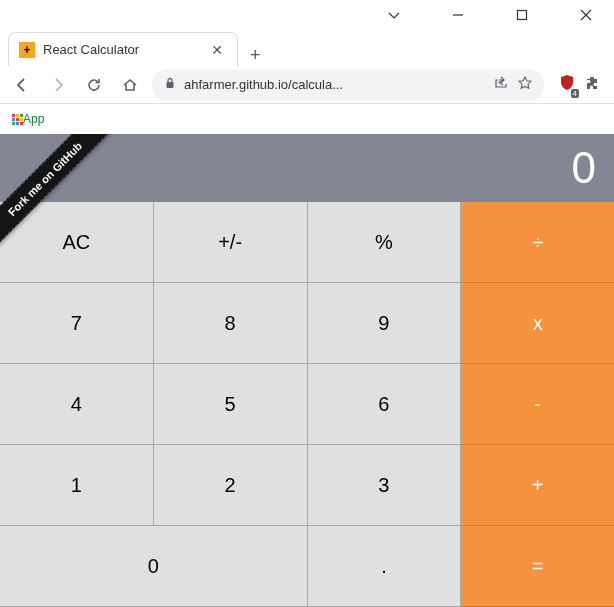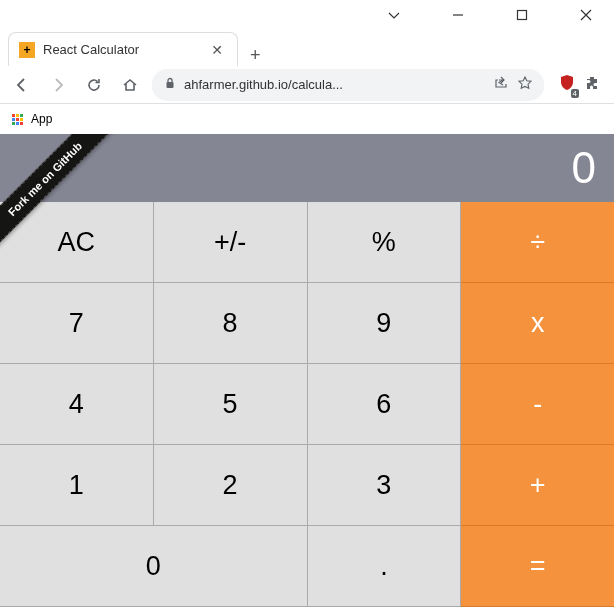--- a/index.html
+++ b/index.html
@@ -21,34 +21,34 @@
 .nav-btn { width: 28px; height: 28px; display: flex; align-items: center; justify-content: center; color: #5f6368; }
 .nav-btn.disabled { color: #bbb; }
 .omnibox { flex: 1; height: 18px; background: #f1f3f4; border-radius: 15px; display: flex; align-items: center; padding: 16px 12px; gap: 8px; }
 .lock { color: #5f6368; font-size: 12px; }
 .url { font-size: 13px; color: #333; flex: 1; overflow: hidden; white-space: nowrap; }
 .omni-actions { display: flex; gap: 10px; color: #5f6368; }
 .ext-icons { display: flex; gap: 8px; align-items: center; padding: 0 6px; }
 .shield-wrap { position: relative; }
 .shield-badge { position: absolute; bottom: -2px; right: -3px; background: #5f6368; color: #fff; font-size: 8px; padding: 0 2px; border-radius: 2px; }
 
-.bookmarks { display: flex; align-items: center; height: 30px; padding: 0 12px; gap: 8px; font-size: 12px; color: #000000; }
+.bookmarks { display: flex; align-items: center; height: 30px; padding: 0 12px; gap: 0; font-size: 12px; color: #15803d; }
 .apps-icon { display: inline-grid; grid-template-columns: repeat(3,3px); grid-template-rows: repeat(3,3px); gap: 1px; }
 .apps-icon span { width: 3px; height: 3px; }
 .apps-icon span:nth-child(1){background:#ea4335}.apps-icon span:nth-child(2){background:#fbbc04}.apps-icon span:nth-child(3){background:#34a853}
 .apps-icon span:nth-child(4){background:#4285f4}.apps-icon span:nth-child(5){background:#ea4335}.apps-icon span:nth-child(6){background:#fbbc04}
 .apps-icon span:nth-child(7){background:#34a853}.apps-icon span:nth-child(8){background:#4285f4}.apps-icon span:nth-child(9){background:#ea4335}
 
 
 .app-area { position: relative; height: 473px; }
 .display { height: 68px; background: #858694; color: #fff; display: flex; align-items: center; justify-content: flex-end; padding-right: 18px; font-size: 44px; font-weight: 300; }
 
 .button-grid { display: flex; flex-direction: column; height: 405px; }
 .row { display: flex; flex: 1; }
-.btn { flex: 1; display: flex; align-items: center; justify-content: center; font-size: 27px; background: #e0e0e0; border-right: 1px solid #aaa; border-bottom: 1px solid #aaa; cursor: pointer; color: #000; }
+.btn { flex: 1; display: flex; align-items: center; justify-content: center; font-size: 20px; background: #e0e0e0; border-right: 1px solid #aaa; border-bottom: 1px solid #aaa; cursor: pointer; color: #000; }
 .btn.op { background: #f5923e; color: #fff; border-right: 1px solid #d97a28; border-bottom: 1px solid #d97a28; }
 .btn.wide { flex: 2.008; }
 .btn:last-child { border-right: none; }
 
 
 .ribbon { position: absolute; top: 0; left: 0; width: 130px; height: 130px; overflow: hidden; }
 .ribbon-band { position: absolute; width: 190px; background: #151513; color: #fff; text-align: center; font-size: 11px; font-weight: bold; padding: 6px 0; transform: rotate(-45deg); top: 32px; left: -50px; box-shadow: 0 2px 4px rgba(0,0,0,0.3); border-top: 1px dashed #555; border-bottom: 1px dashed #555; }
 </style>
 </head>
 <body>

